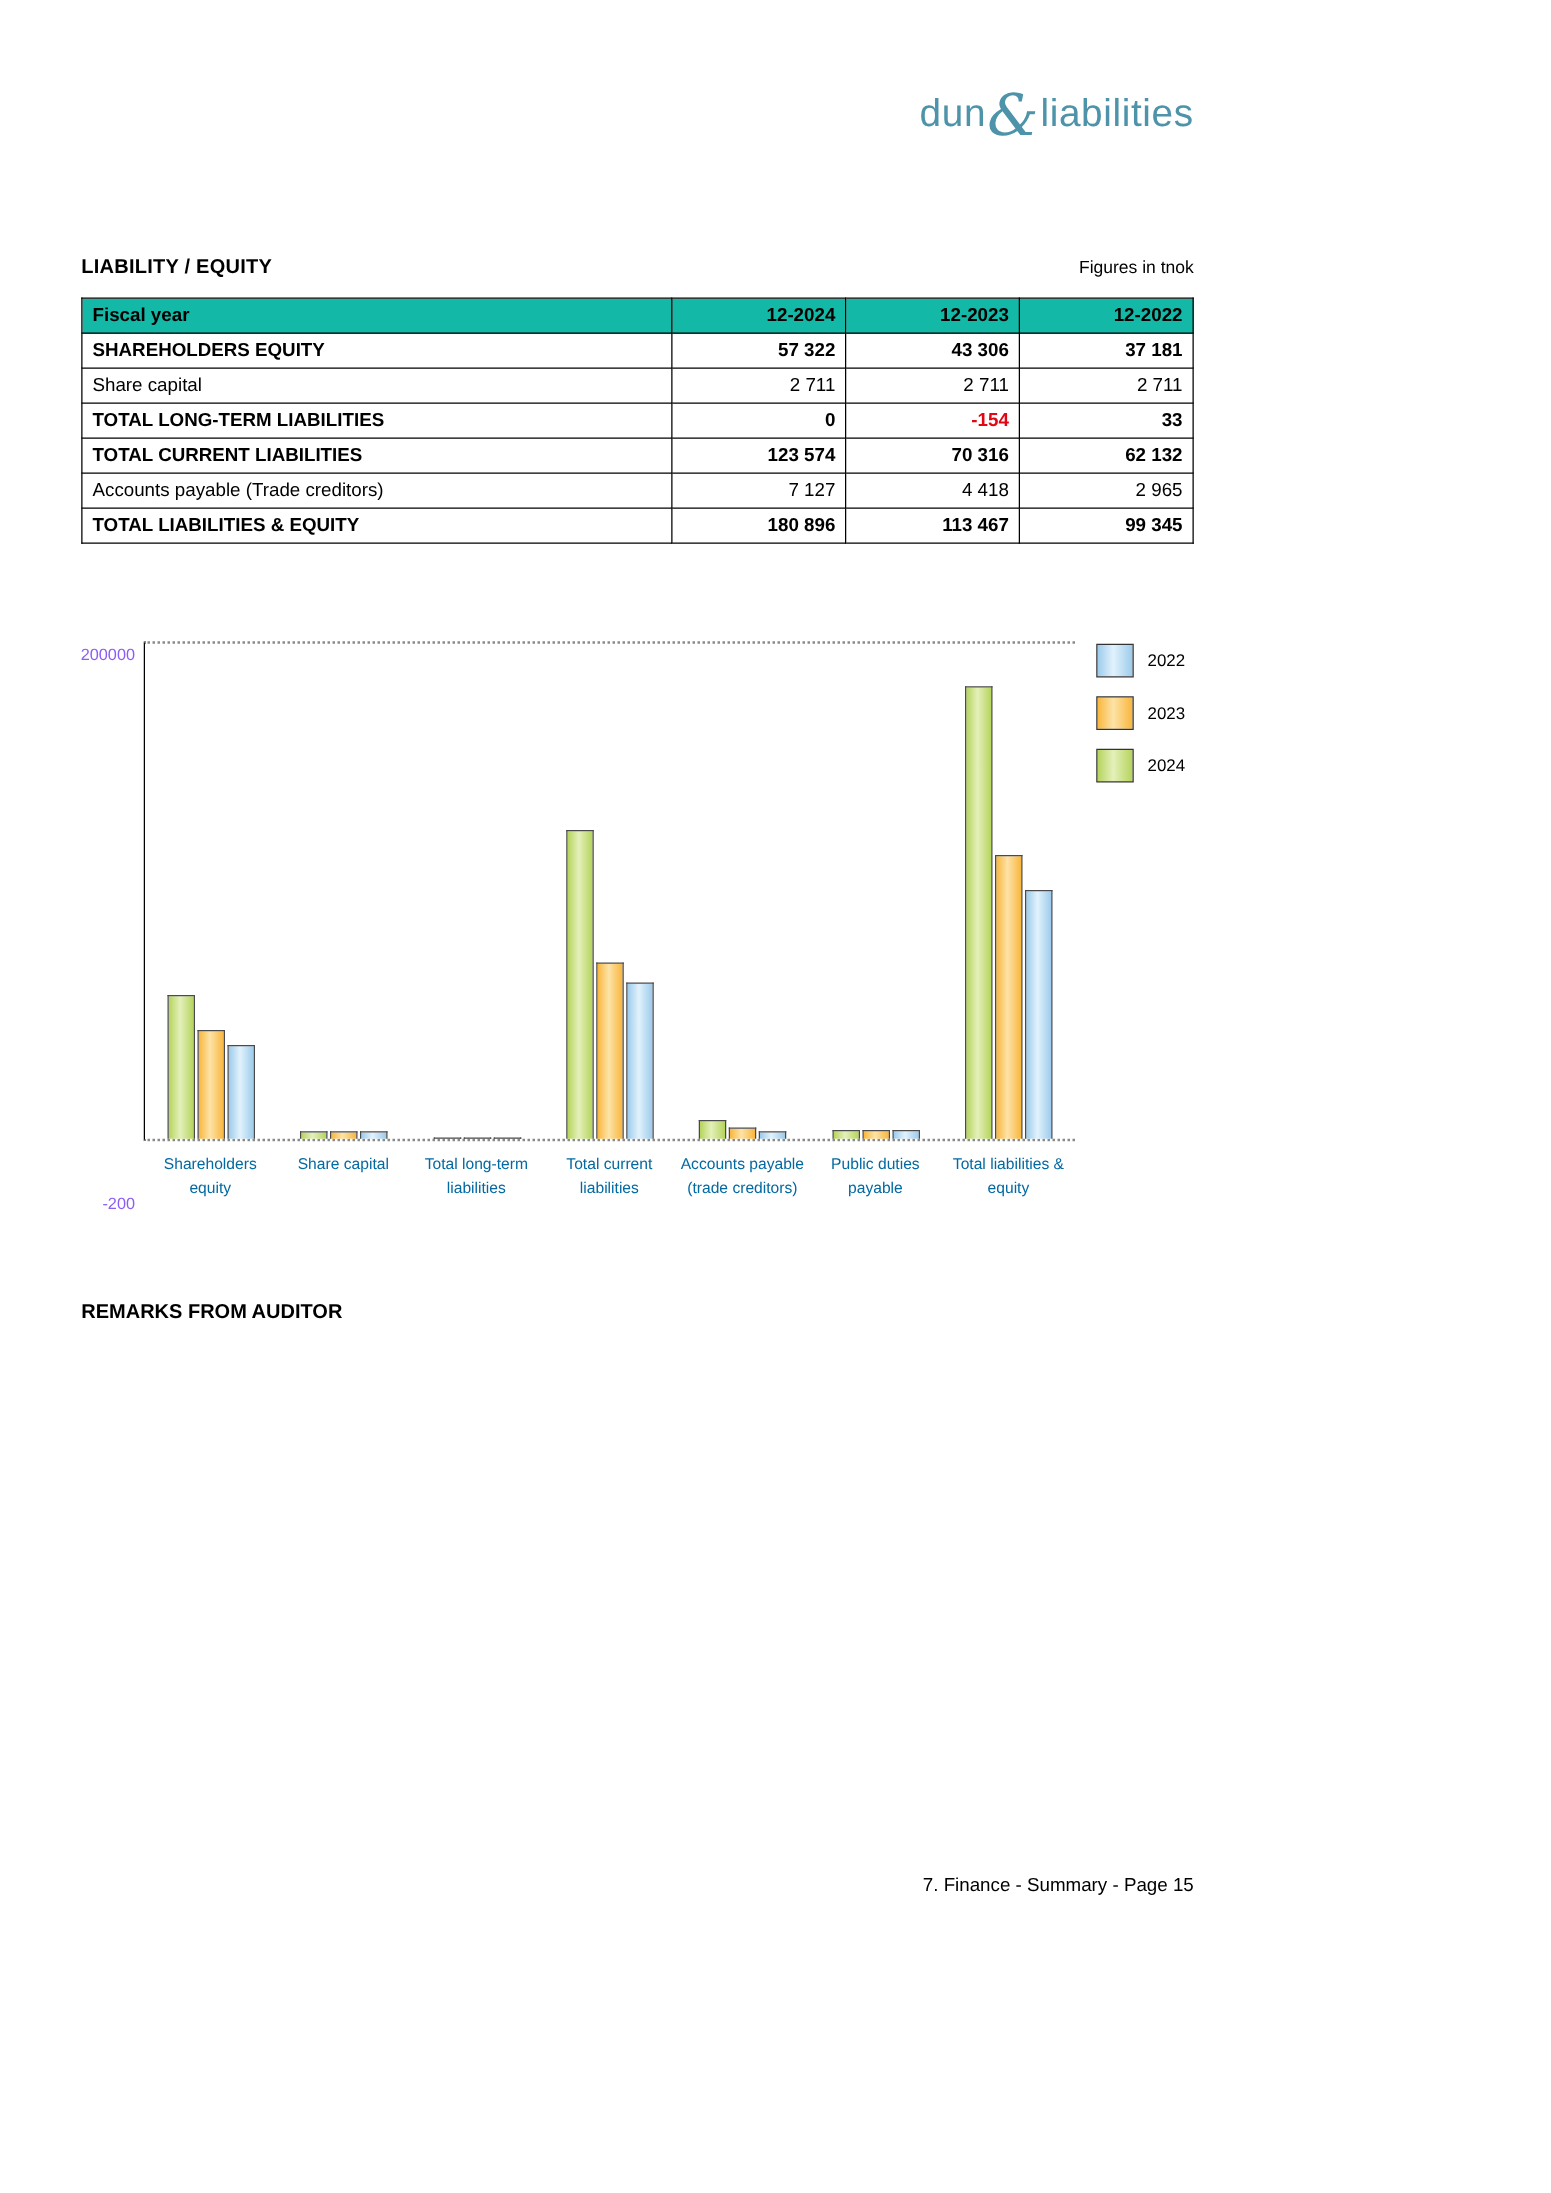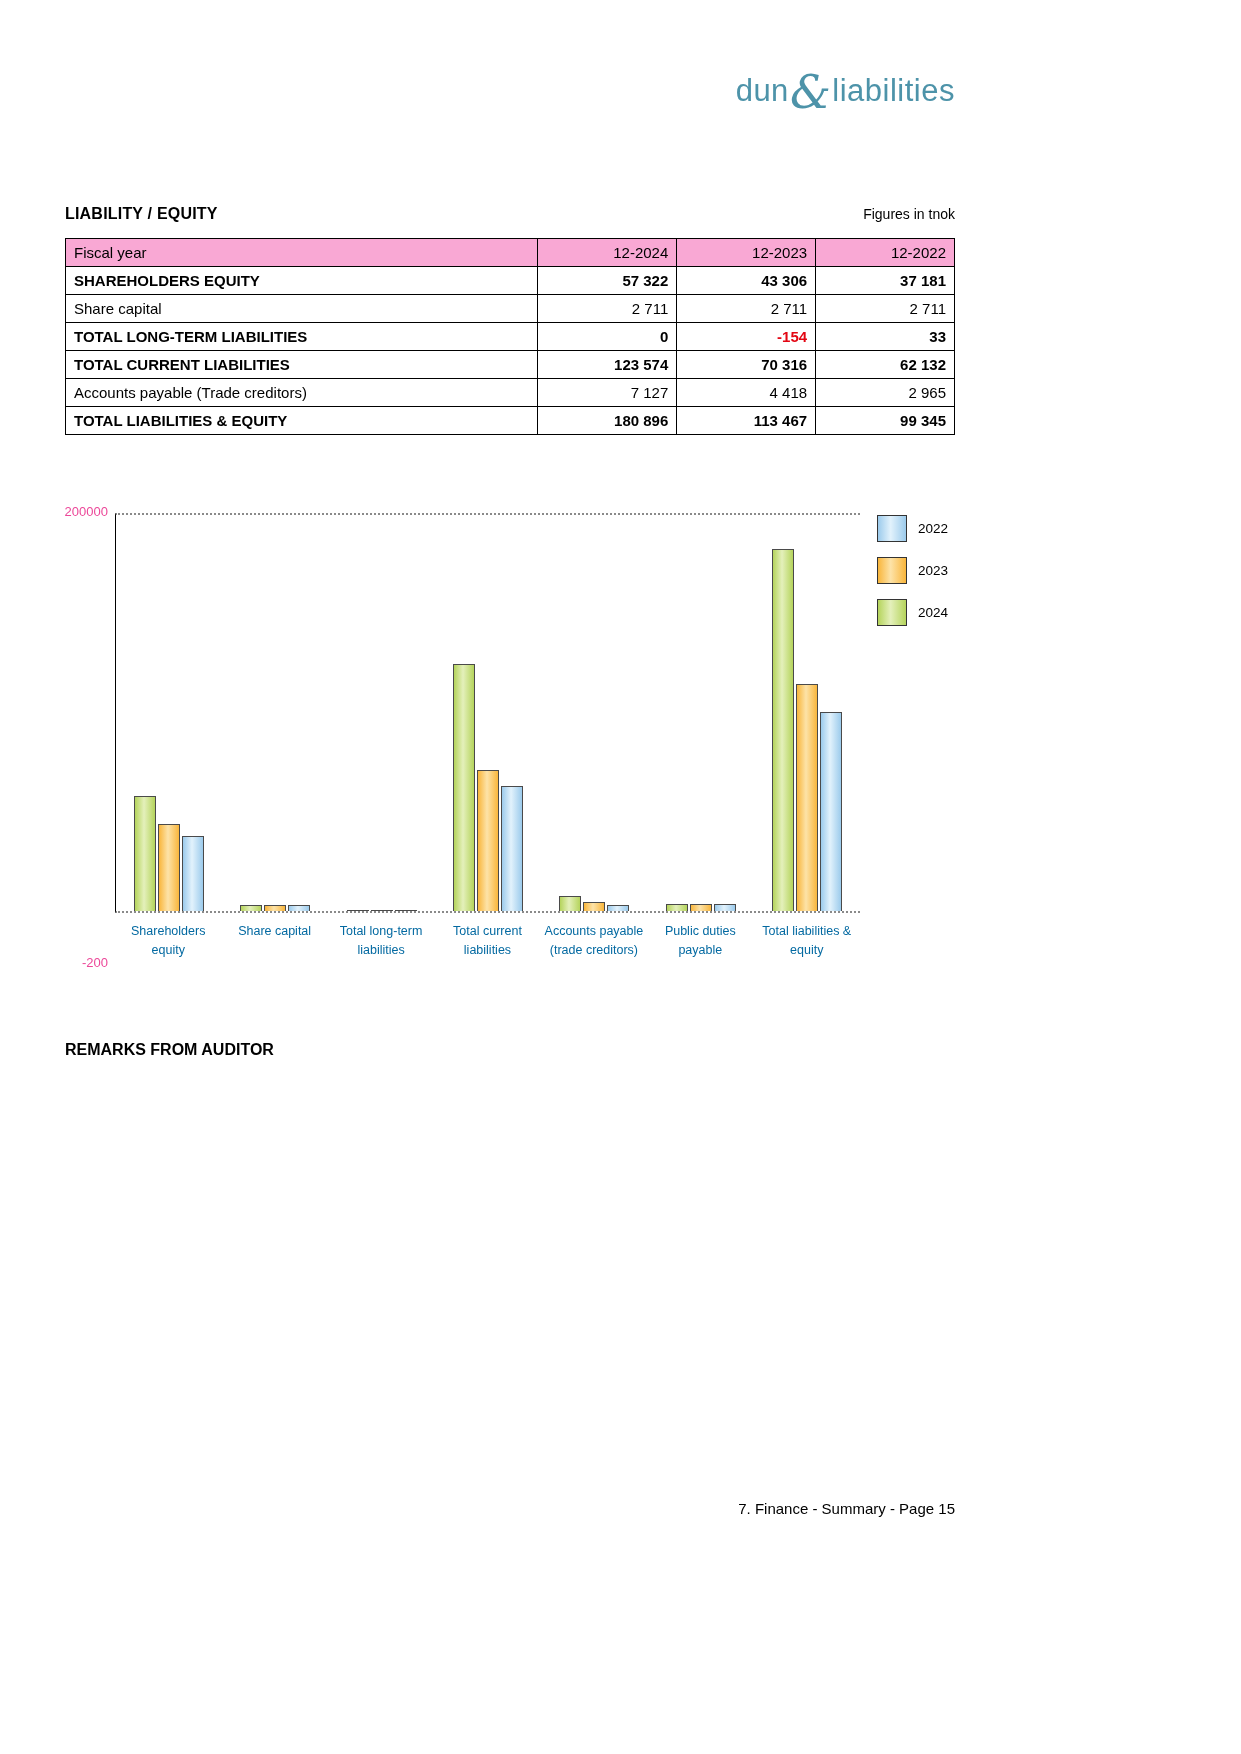--- a/index.html
+++ b/index.html
@@ -46,21 +46,21 @@
     width:100%;
     border-collapse:collapse;
     font-size:15px;
   }
   table.fin th, table.fin td {
     border:1px solid #000;
     height:28px;
     padding:2px 8px;
     vertical-align:middle;
   }
-  table.fin thead th { background:#f9a8d4; font-weight:normal; }
+  table.fin thead th { background:#14b8a6; font-weight:bold; }
   .lbl { text-align:left; width:473px; }
   .num { text-align:right; width:139px; }
   .emph { font-weight:bold; }
   .neg { color:#e30613; }
 
   
   .chart { margin-top:78px; display:flex; align-items:flex-start; }
   .plot-area { position:relative; margin-left:50px; width:745px; }
   .plot {
     height:400px;
@@ -70,21 +70,22 @@
     display:flex;
     align-items:flex-end;
     position:relative;
   }
   .ylab {
     position:absolute;
     right:100%;
     padding-right:7px;
     font-size:13px;
     white-space:nowrap;
-    color:#ec4899;
+    color:#8b5cf6;
+    margin-top:12px;
   }
   .ylab.top { top:-9px; }
   .ylab.bottom { bottom:-9px; }
   .group { flex:1; display:flex; justify-content:center; align-items:flex-end; }
   .bar {
     width:22px;
     margin:0 1px;
     border:1px solid #4a4a4a;
     border-bottom:none;
   }

